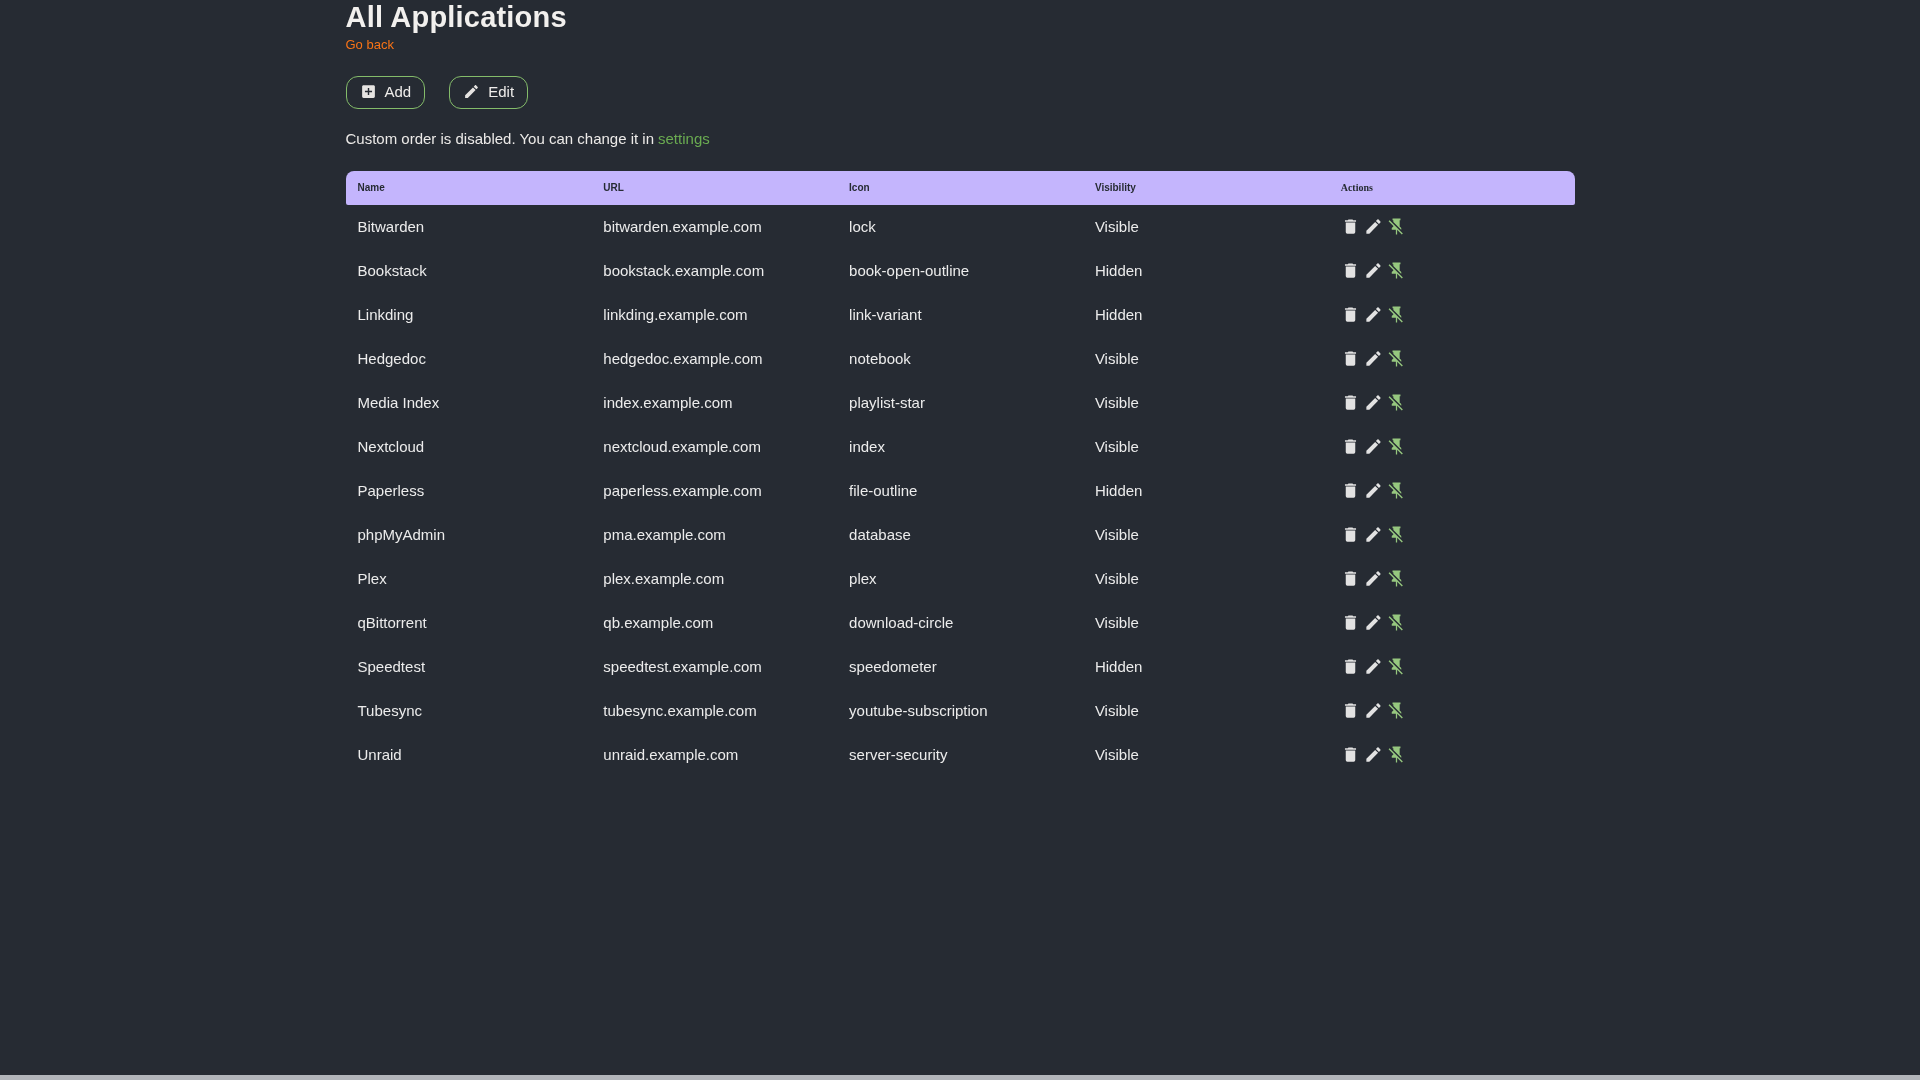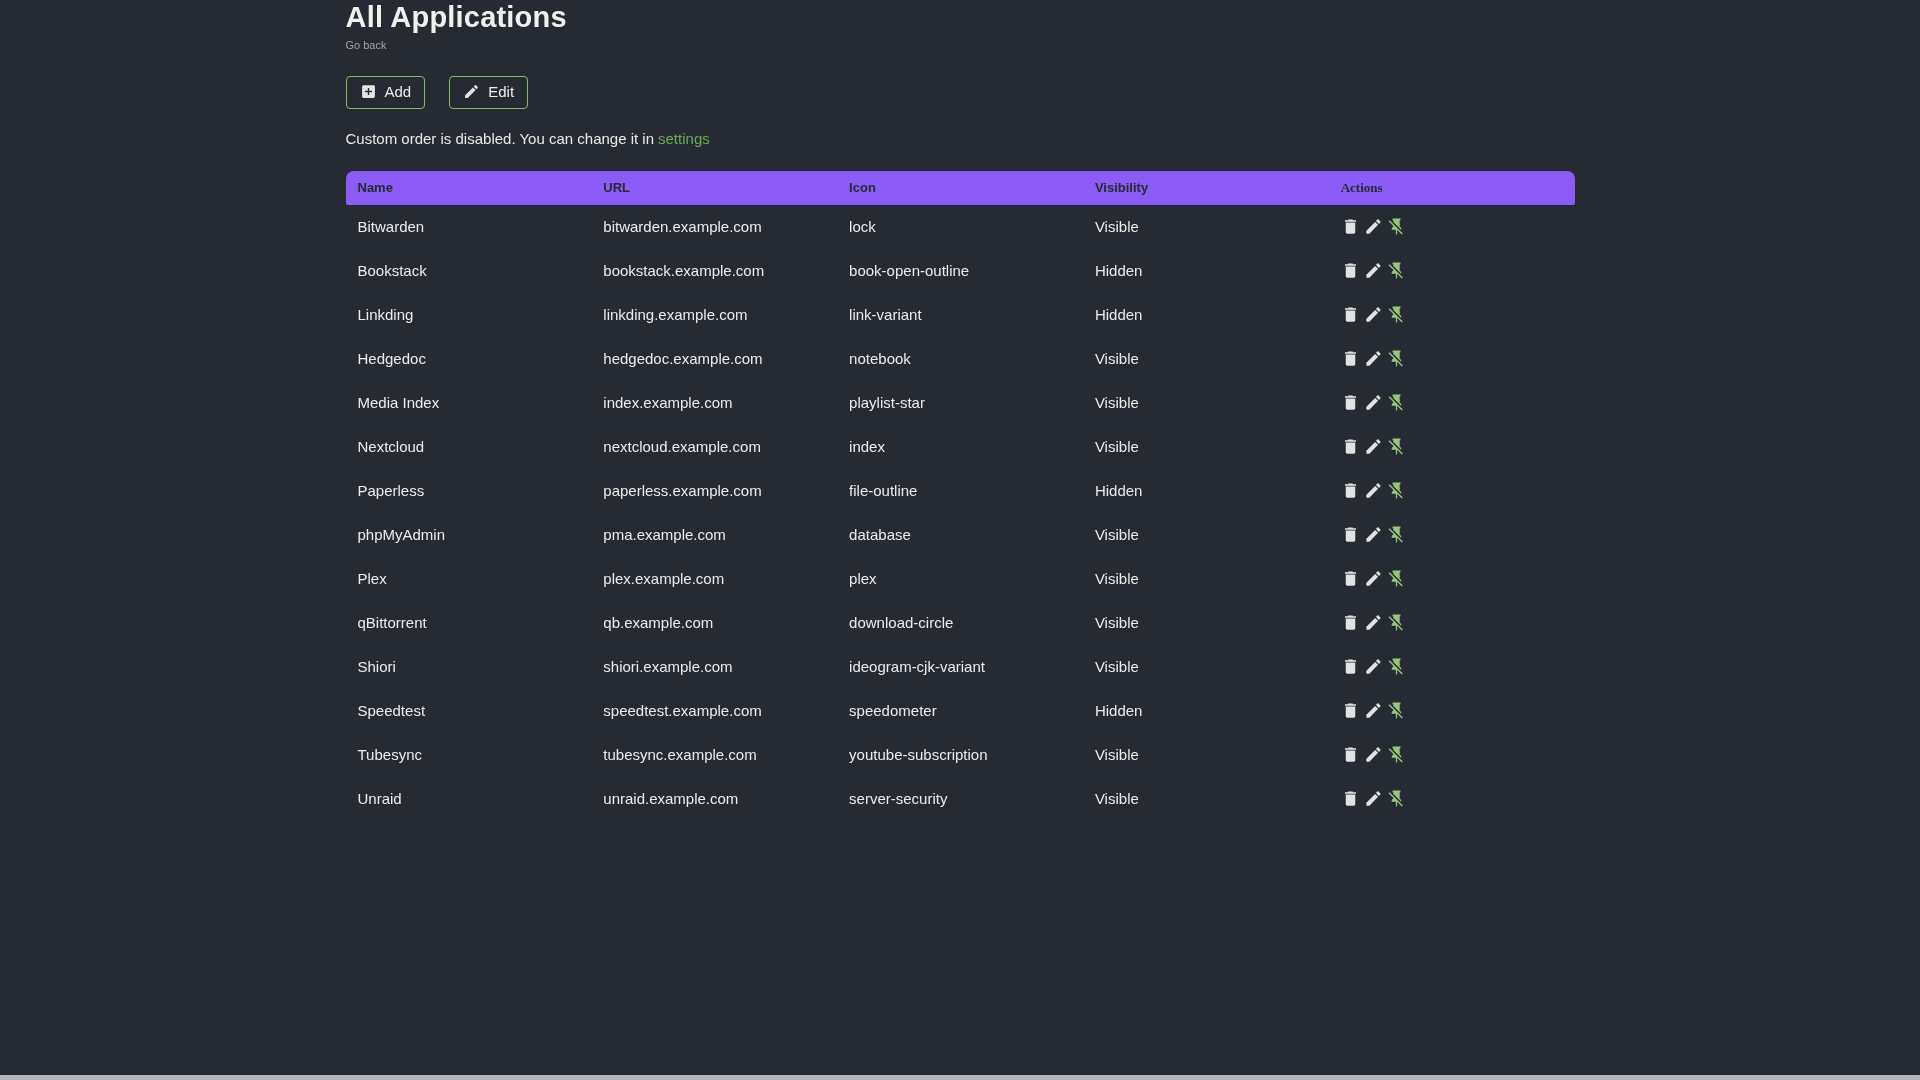--- a/index.html
+++ b/index.html
@@ -23,37 +23,37 @@
     margin: 0;
     font-size: 29px;
     font-weight: 700;
     color: #f2f0ee;
     letter-spacing: 0.2px;
     line-height: 1.2;
   }
   .go-back {
     display: inline-block;
     margin-top: 1px;
-    font-size: 11px;
-    color: #a3a3a3;
+    font-size: 13px;
+    color: #f97316;
     text-decoration: none;
     cursor: pointer;
   }
   .toolbar {
     margin-top: 23px;
     display: flex;
     gap: 24px;
   }
   .btn {
     display: inline-flex;
     align-items: flex-start;
     gap: 8px;
     background: transparent;
     border: 1px solid #84bc6a;
-    border-radius: 4px;
+    border-radius: 12px;
     color: #efedeb;
     font-family: inherit;
     font-size: 15px;
     padding: 6px 13px 7px 13px;
     cursor: pointer;
     line-height: 1.2;
   }
   .btn .icon { display: inline-flex; }
   .btn .icon svg { width: 17px; height: 17px; }
   .notice {
@@ -67,23 +67,23 @@
     margin-left: 4px;
     cursor: pointer;
   }
   table.apps-table {
     margin-top: 24px;
     width: 100%;
     border-collapse: separate;
     border-spacing: 0;
   }
   table.apps-table th {
-    background: #8b5cf6;
+    background: #c4b5fd;
     color: #262b33;
-    font-size: 13px;
+    font-size: 10px;
     font-weight: 700;
     text-align: left;
     height: 34px;
     padding: 0 0 0 12px;
     width: 20%;
   }
   table.apps-table th:first-child { border-radius: 8px 0 0 2px; }
   table.apps-table th:last-child  { border-radius: 0 8px 2px 0; font-family: Liberation Serif, serif; }
   table.apps-table td {
     height: 44px;
@@ -372,43 +372,20 @@
               </svg>
       </span>
       <span class="action green">
         <svg viewBox="0 0 24 24">
                 <path d="M2,5.27L3.28,4L20,20.72L18.73,22L12.8,16.07V22H11.2V16H6V14L8,12V11.27L2,5.27M16,12L18,14V16H17.82L8,6.18V4H7V2H17V4H16V12Z"></path>
               </svg>
       </span>
     </td>
   </tr>
         <tr class="app-row">
-    <td>Shiori</td>
-    <td>shiori.example.com</td>
-    <td>ideogram-cjk-variant</td>
-    <td>Visible</td>
-    <td class="actions">
-      <span class="action">
-        <svg viewBox="0 0 24 24">
-                <path d="M19,4H15.5L14.5,3H9.5L8.5,4H5V6H19M6,19A2,2 0 0,0 8,21H16A2,2 0 0,0 18,19V7H6V19Z"></path>
-              </svg>
-      </span>
-      <span class="action">
-        <svg viewBox="0 0 24 24">
-                <path d="M20.71,7.04C21.1,6.65 21.1,6 20.71,5.63L18.37,3.29C18,2.9 17.35,2.9 16.96,3.29L15.12,5.12L18.87,8.87M3,17.25V21H6.75L17.81,9.93L14.06,6.18L3,17.25Z"></path>
-              </svg>
-      </span>
-      <span class="action green">
-        <svg viewBox="0 0 24 24">
-                <path d="M2,5.27L3.28,4L20,20.72L18.73,22L12.8,16.07V22H11.2V16H6V14L8,12V11.27L2,5.27M16,12L18,14V16H17.82L8,6.18V4H7V2H17V4H16V12Z"></path>
-              </svg>
-      </span>
-    </td>
-  </tr>
-        <tr class="app-row">
     <td>Speedtest</td>
     <td>speedtest.example.com</td>
     <td>speedometer</td>
     <td>Hidden</td>
     <td class="actions">
       <span class="action">
         <svg viewBox="0 0 24 24">
                 <path d="M19,4H15.5L14.5,3H9.5L8.5,4H5V6H19M6,19A2,2 0 0,0 8,21H16A2,2 0 0,0 18,19V7H6V19Z"></path>
               </svg>
       </span>

